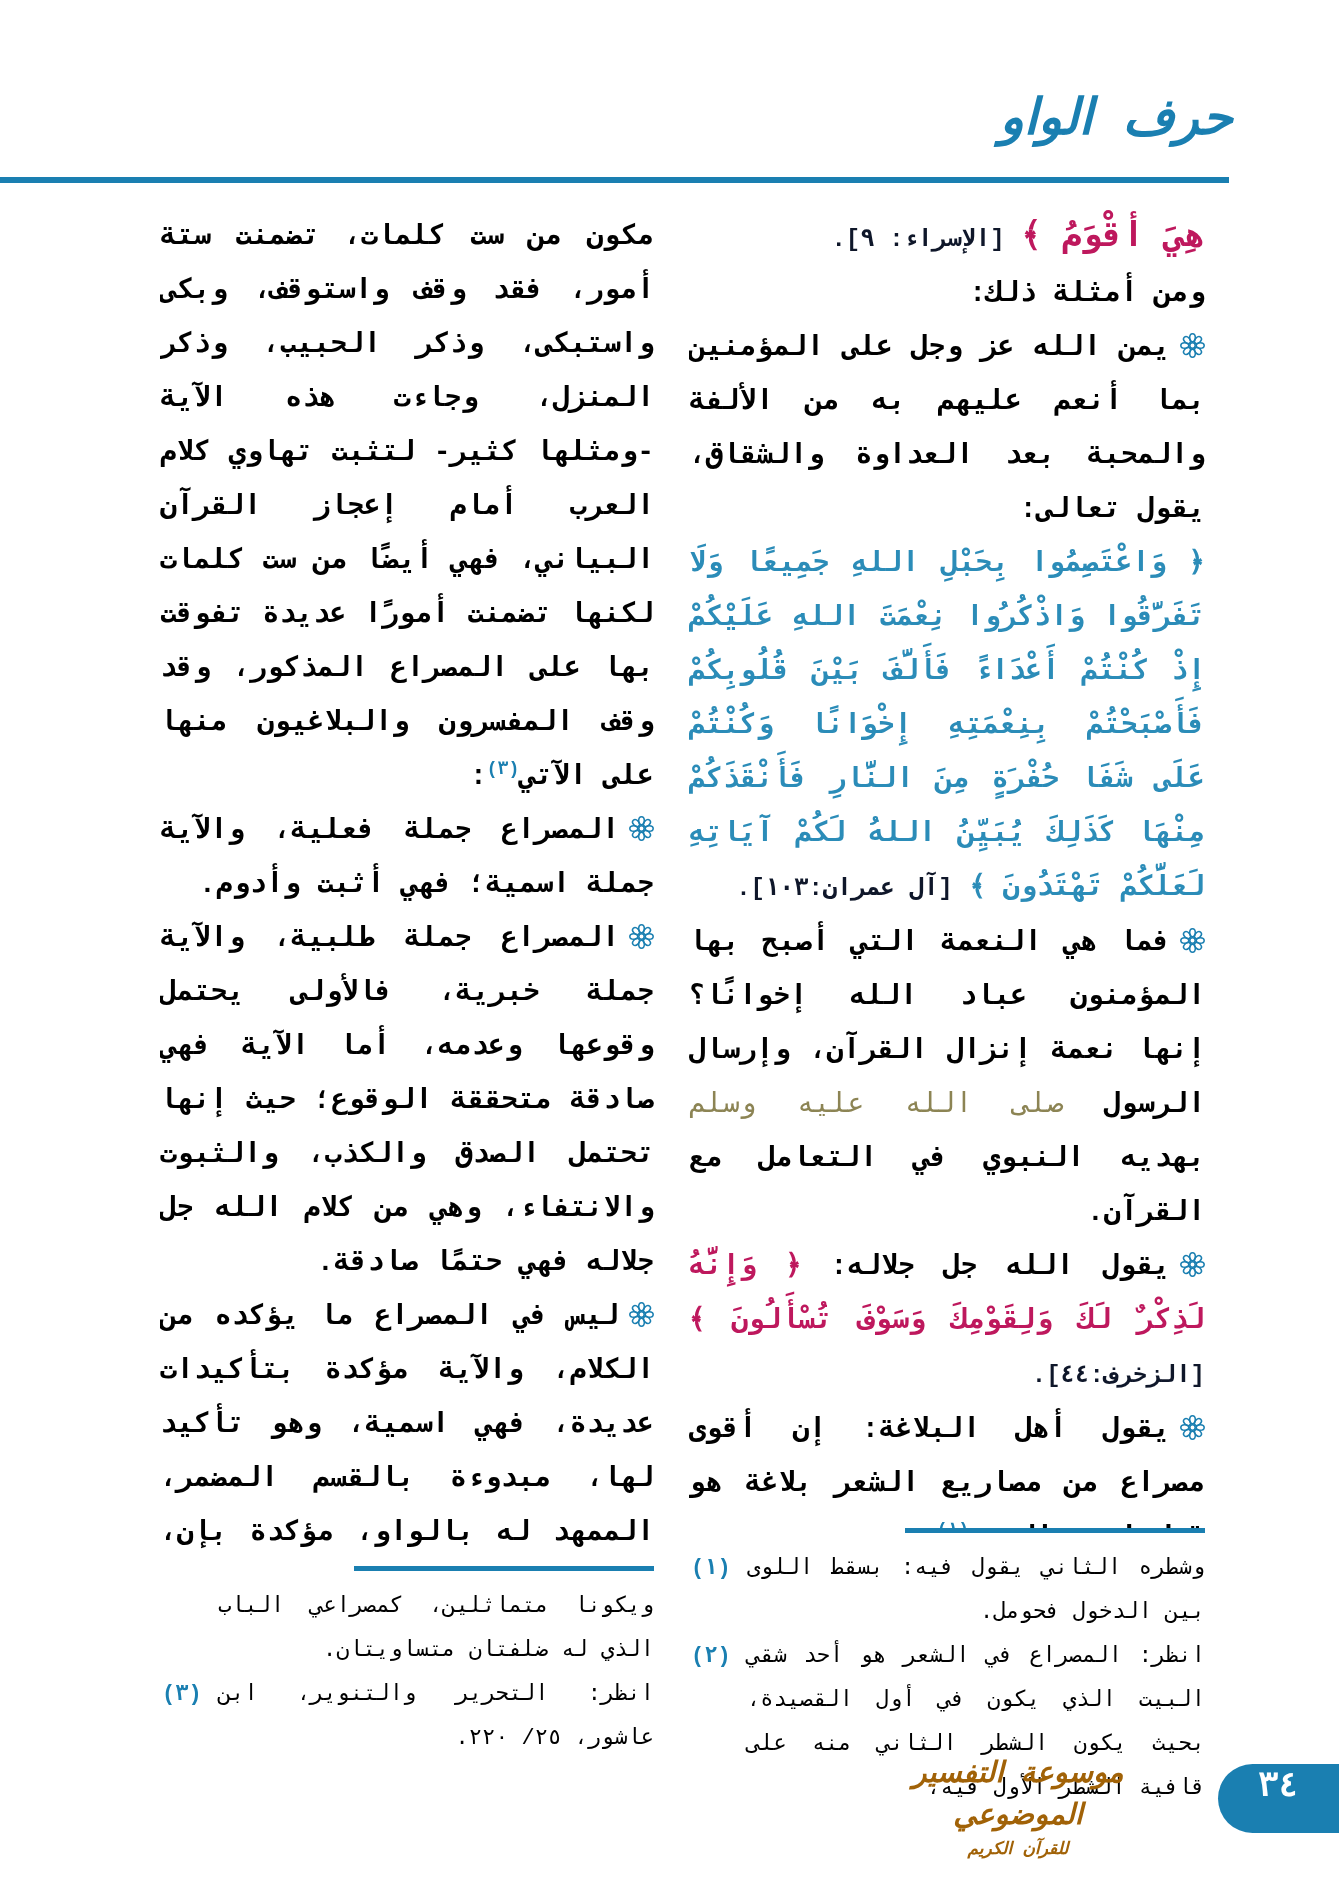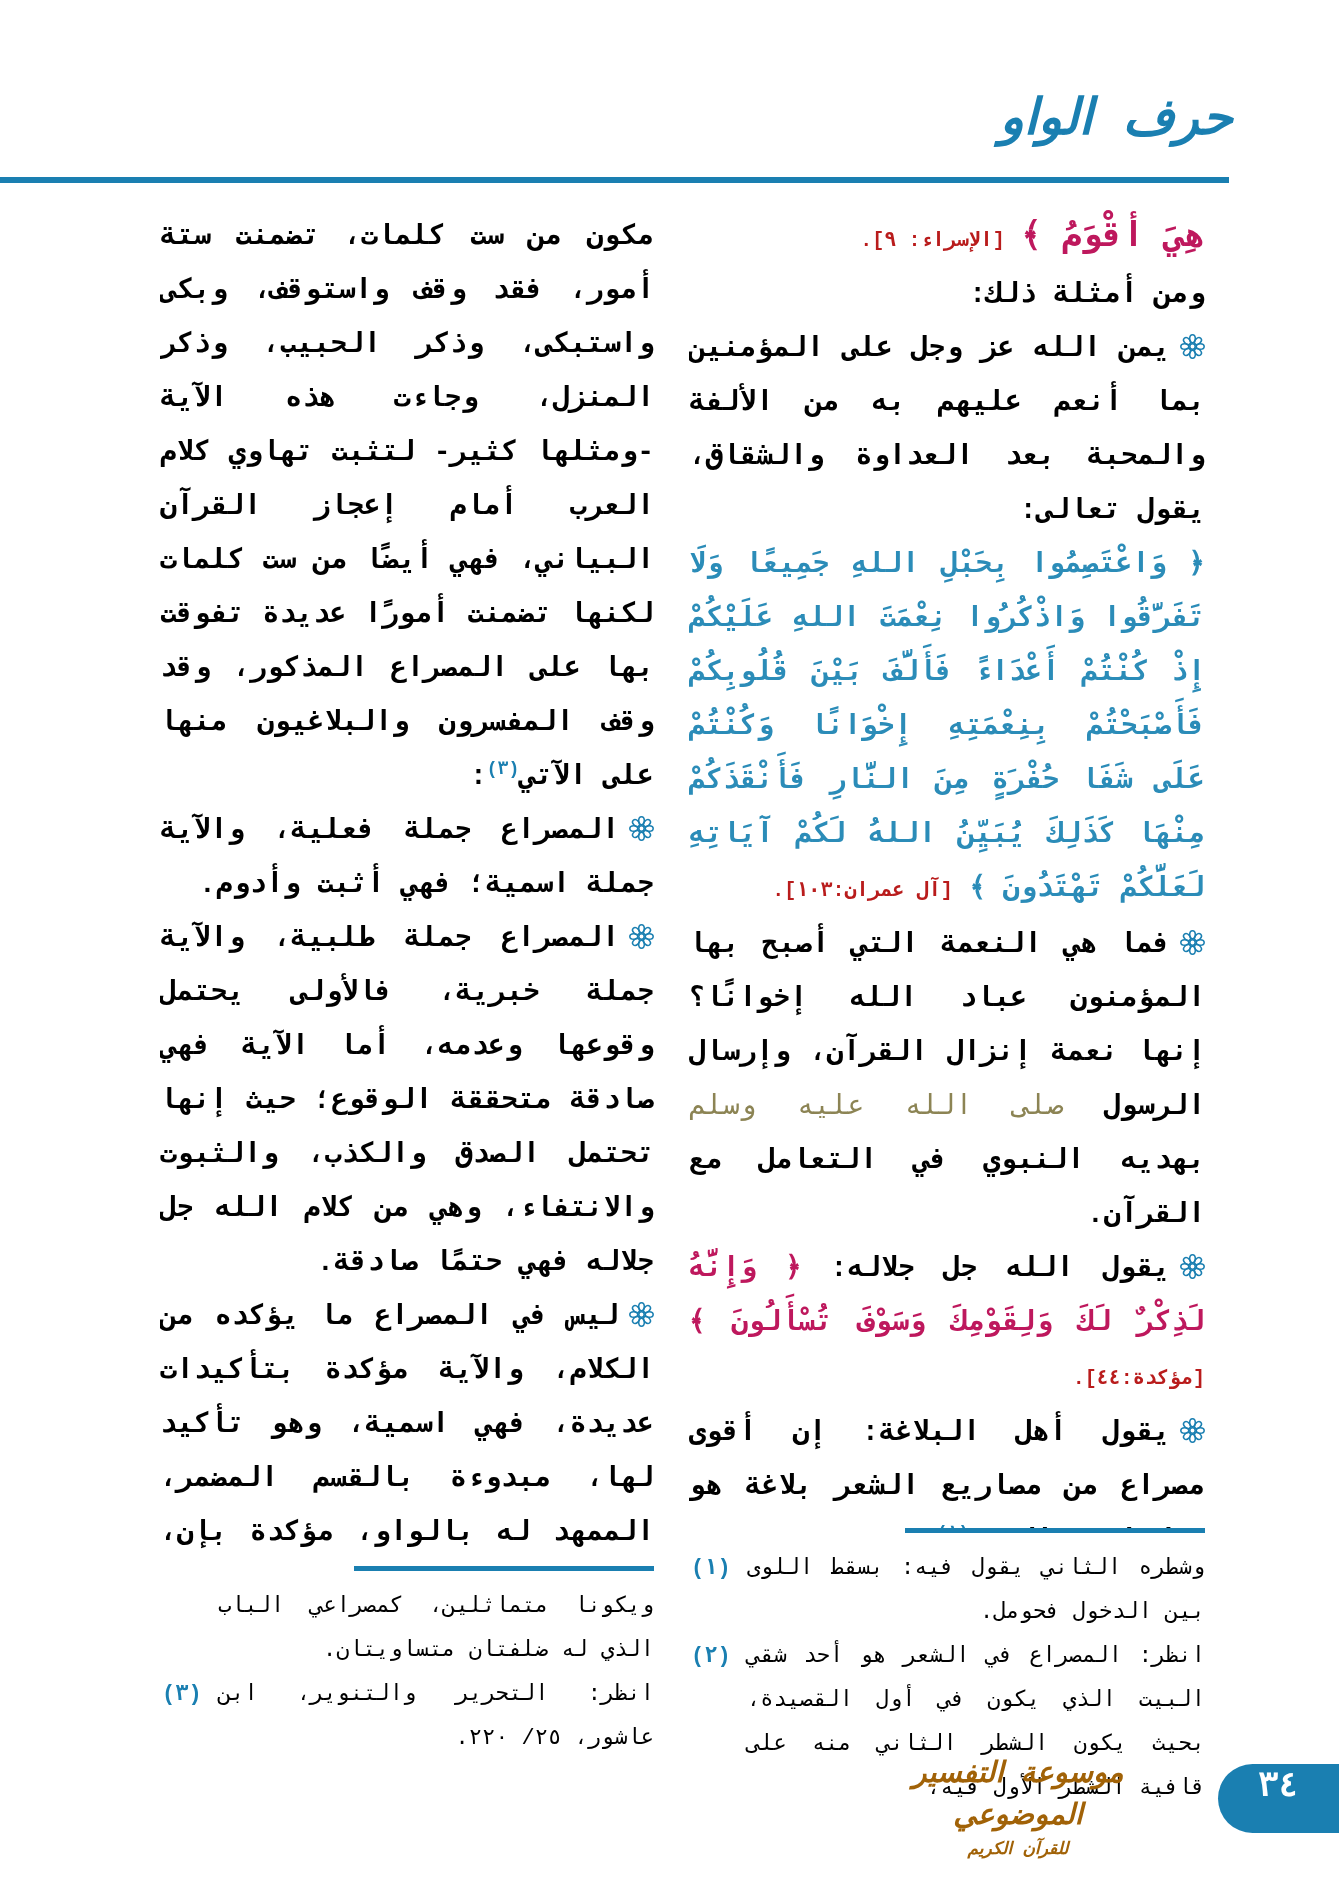--- a/index.html
+++ b/index.html
@@ -28,21 +28,21 @@
   .col-left{left:160px;  width:494px; height:1356px; overflow:hidden;}
 
   .frag{padding-right:40px;}
   .frag .quran-inline{font-size:34px;}
   .hnum{color:#1a7fb1;}
   .indent1{padding-right:55px;}
   .poetry{padding-right:95px; text-align:right;}
 
   .quran-inline{color:#be185d; font-weight:bold;}
   .qblock{color:#2b8cb8; font-weight:bold;}
-  .ref{color:#b91c1c; font-weight:bold; font-size:20px;}
+  .ref{color:#0f172a; font-weight:bold; font-size:24px;}
   .olive{color:#8c8454; font-weight:normal;}
 
   .fnref{
     color:#1a7fb1; font-size:18px; font-weight:bold;
     vertical-align:super; line-height:0;
   }
   
   .flower{
     width:25px; height:25px; color:#1a7fb1;
     vertical-align:-3px; margin-left:10px; display:inline-block;
@@ -115,21 +115,21 @@
     <p>
       <svg class="flower" viewBox="0 0 24 24">
           <use href="#flower8"></use>
         </svg><span>فما هي النعمة التي أصبح بها المؤمنون عباد الله إخوانًا؟ إنها نعمة إنزال القرآن، وإرسال الرسول </span><span class="olive">صلى الله عليه وسلم</span><span> بهديه النبوي في التعامل مع القرآن.</span>
     </p>
 
     <p>
       <svg class="flower" viewBox="0 0 24 24">
           <use href="#flower8"></use>
         </svg><span>يقول الله جل جلاله: </span><span class="quran-inline">﴿ وَإِنَّهُ لَذِكْرٌ لَكَ وَلِقَوْمِكَ وَسَوْفَ تُسْأَلُونَ ﴾</span>
-      <span class="ref">[مؤكدة:٤٤].</span>
+      <span class="ref">[الزخرف:٤٤].</span>
     </p>
 
     <p>
       <svg class="flower" viewBox="0 0 24 24">
           <use href="#flower8"></use>
         </svg><span>يقول أهل البلاغة: إن أقوى مصراع من مصاريع الشعر بلاغة هو قول امرئ القيس</span><sup class="fnref">(١)</sup><span>:</span>
     </p>
 
     <p class="poetry">قفا نبك من ذكرى حبيبٍ ومنزل</p>
 

